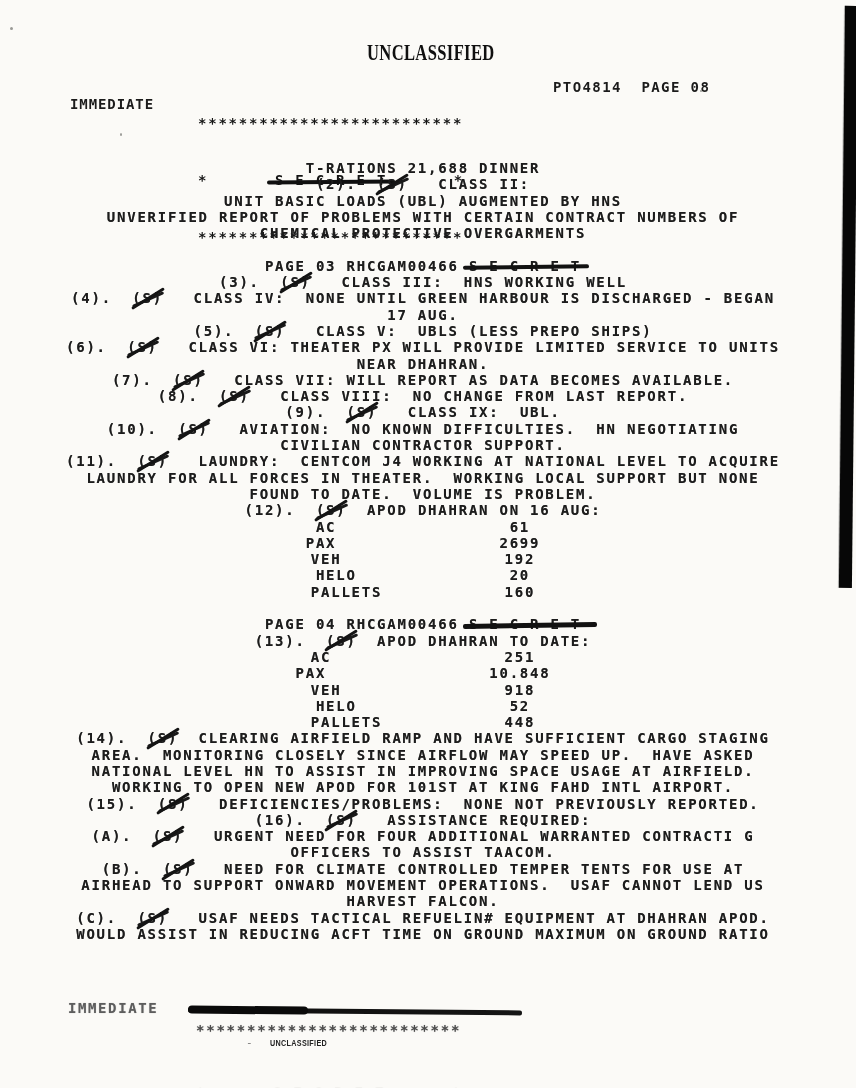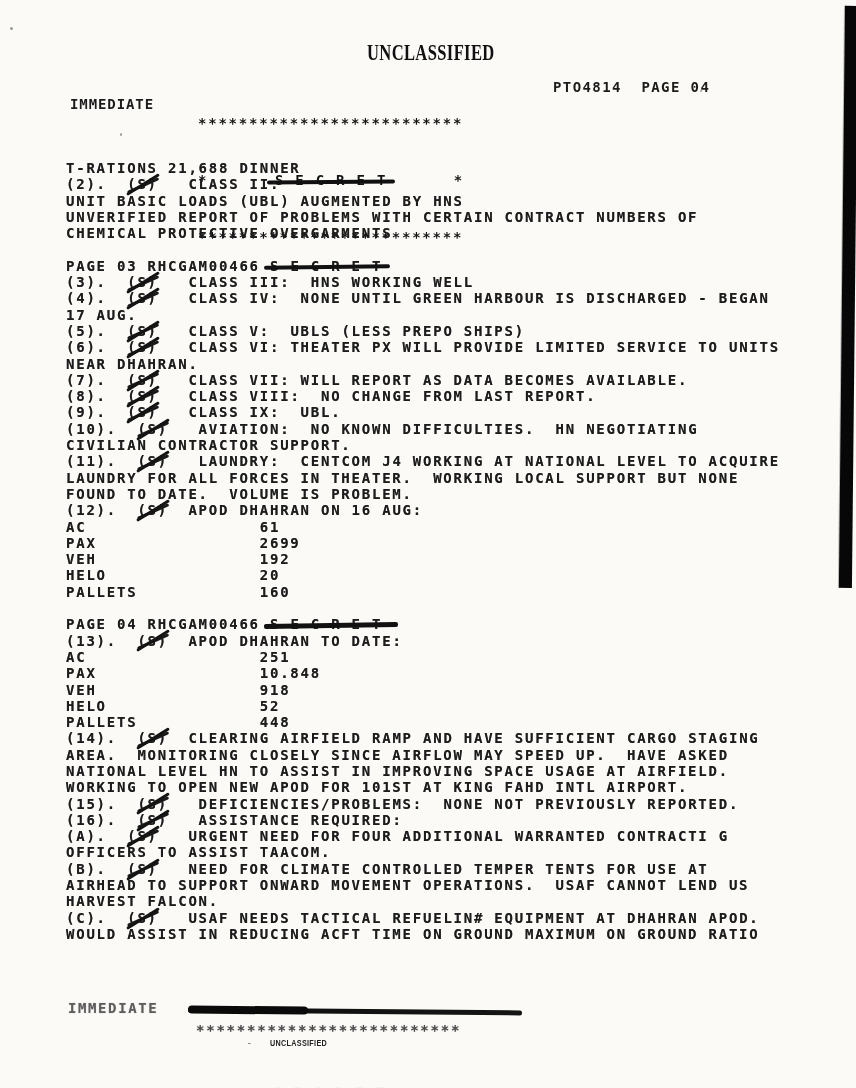--- a/index.html
+++ b/index.html
@@ -57,21 +57,21 @@
     position:absolute; left:270px; top:1038px;
     font-family:"Liberation Sans", sans-serif; font-weight:bold; font-size:9px;
     letter-spacing:0.4px; transform:scaleX(0.8); transform-origin:left top; color:#222;
   }
   .footer-dash { position:absolute; left:246px; top:1036px; color:#777; font-size:11px; }
 
   
   .doc-body {
     position:absolute; left:66px; top:160px;
     font-size:14px; font-weight:bold; line-height:16.3px; letter-spacing:1.77px;
-    white-space:pre; color:#1c1c1c; text-shadow:0 0 0.5px rgba(20,20,20,0.55);
+    white-space:pre; color:#1c1c1c; text-shadow:0 0 0.5px rgba(20,20,20,0.55);text-align:center;
   }
   .line { height:16.3px; }
 
   
   .slashed { position:relative; display:inline-block; }
   .slashed::after {
     content:""; position:absolute; left:-12%; top:42%; width:125%; height:3px;
     background:#141414; border-radius:2px; transform:rotate(-32deg);
   }
   .slashed::before {
@@ -92,21 +92,21 @@
     position:absolute; left:845px; top:6px; width:13px; height:582px;
     background:#070707; transform:rotate(0.6deg); transform-origin:top right;
     box-shadow:-1px 0 0 rgba(120,120,120,0.5);
   }
   .speck { position:absolute; background:#9a9a96; border-radius:50%; }
 </style>
 </head>
 <body>
 
 <div class="title">UNCLASSIFIED</div>
-<div class="msg-ref mono">PTO4814  PAGE 04</div>
+<div class="msg-ref mono">PTO4814  PAGE 08</div>
 <div class="precedence-top mono">IMMEDIATE</div>
 
 <div class="stamp stamp-top">
   <div class="stamp-row-line">**************************</div>
   <div class="stamp-row">
     <span>*</span>
     <span class="stamp-secret">S E C R E T</span>
     <span>*</span>
   </div>
   <div class="stamp-row-line">**************************</div>

